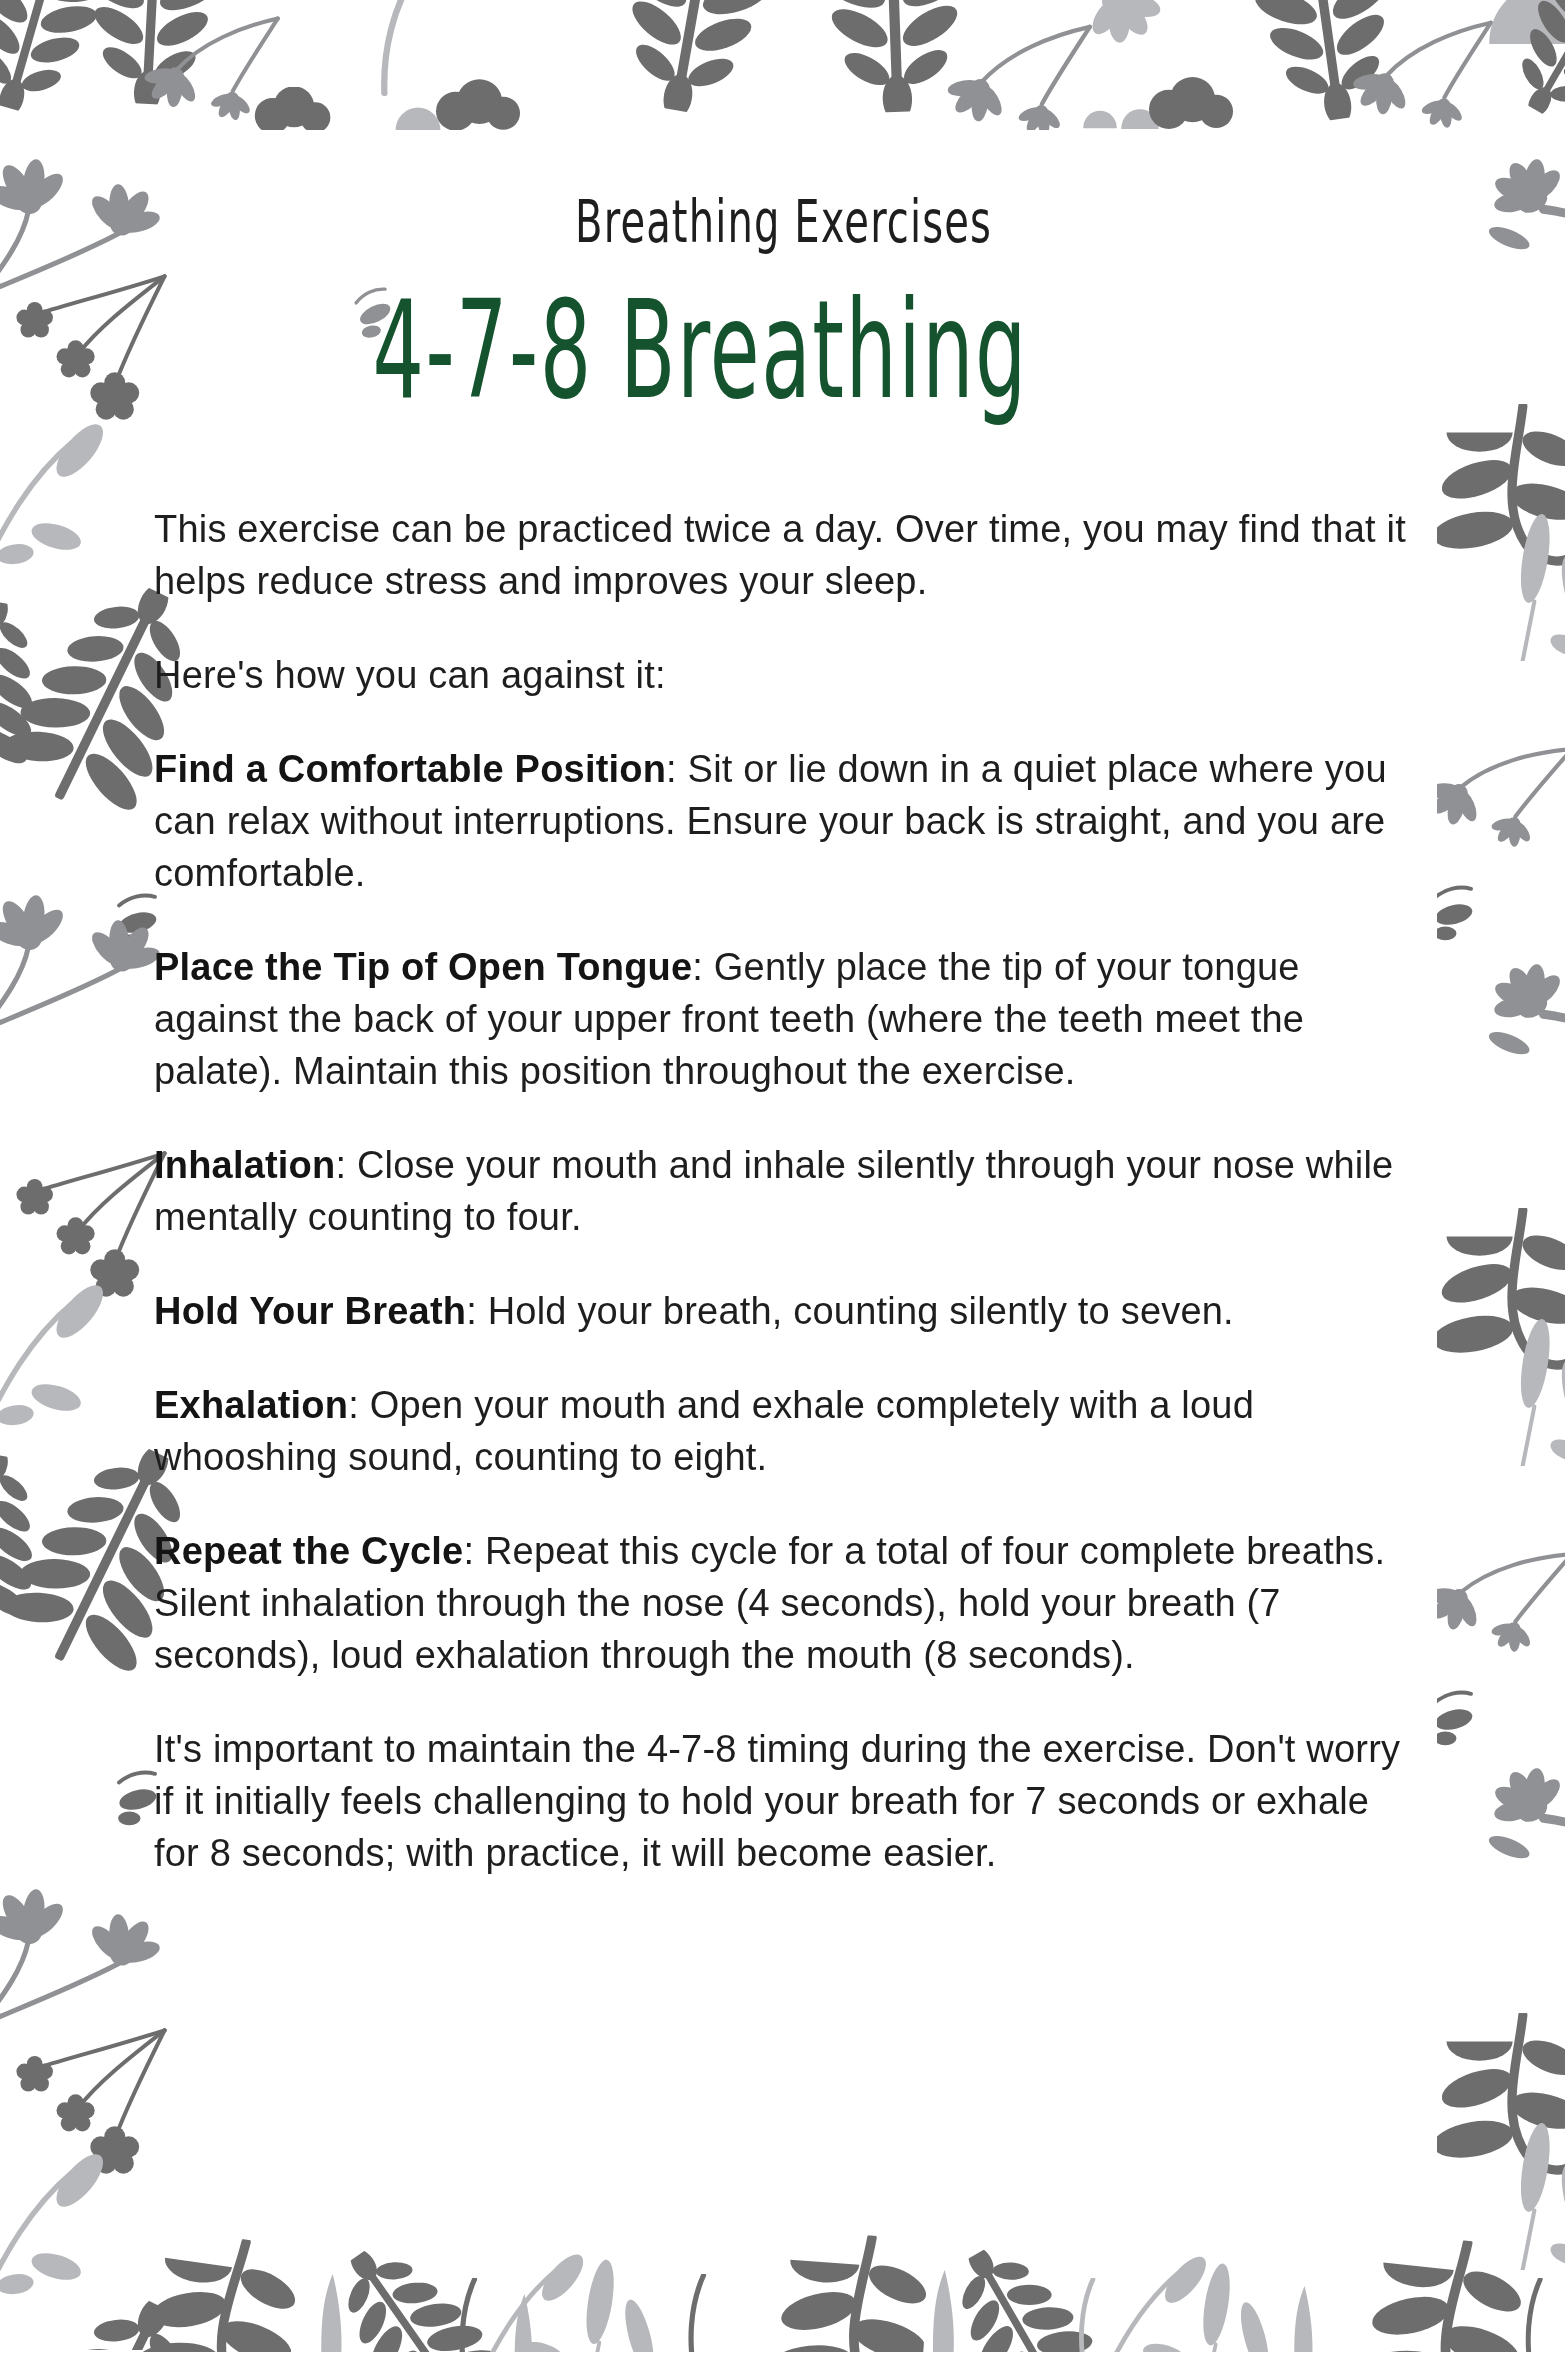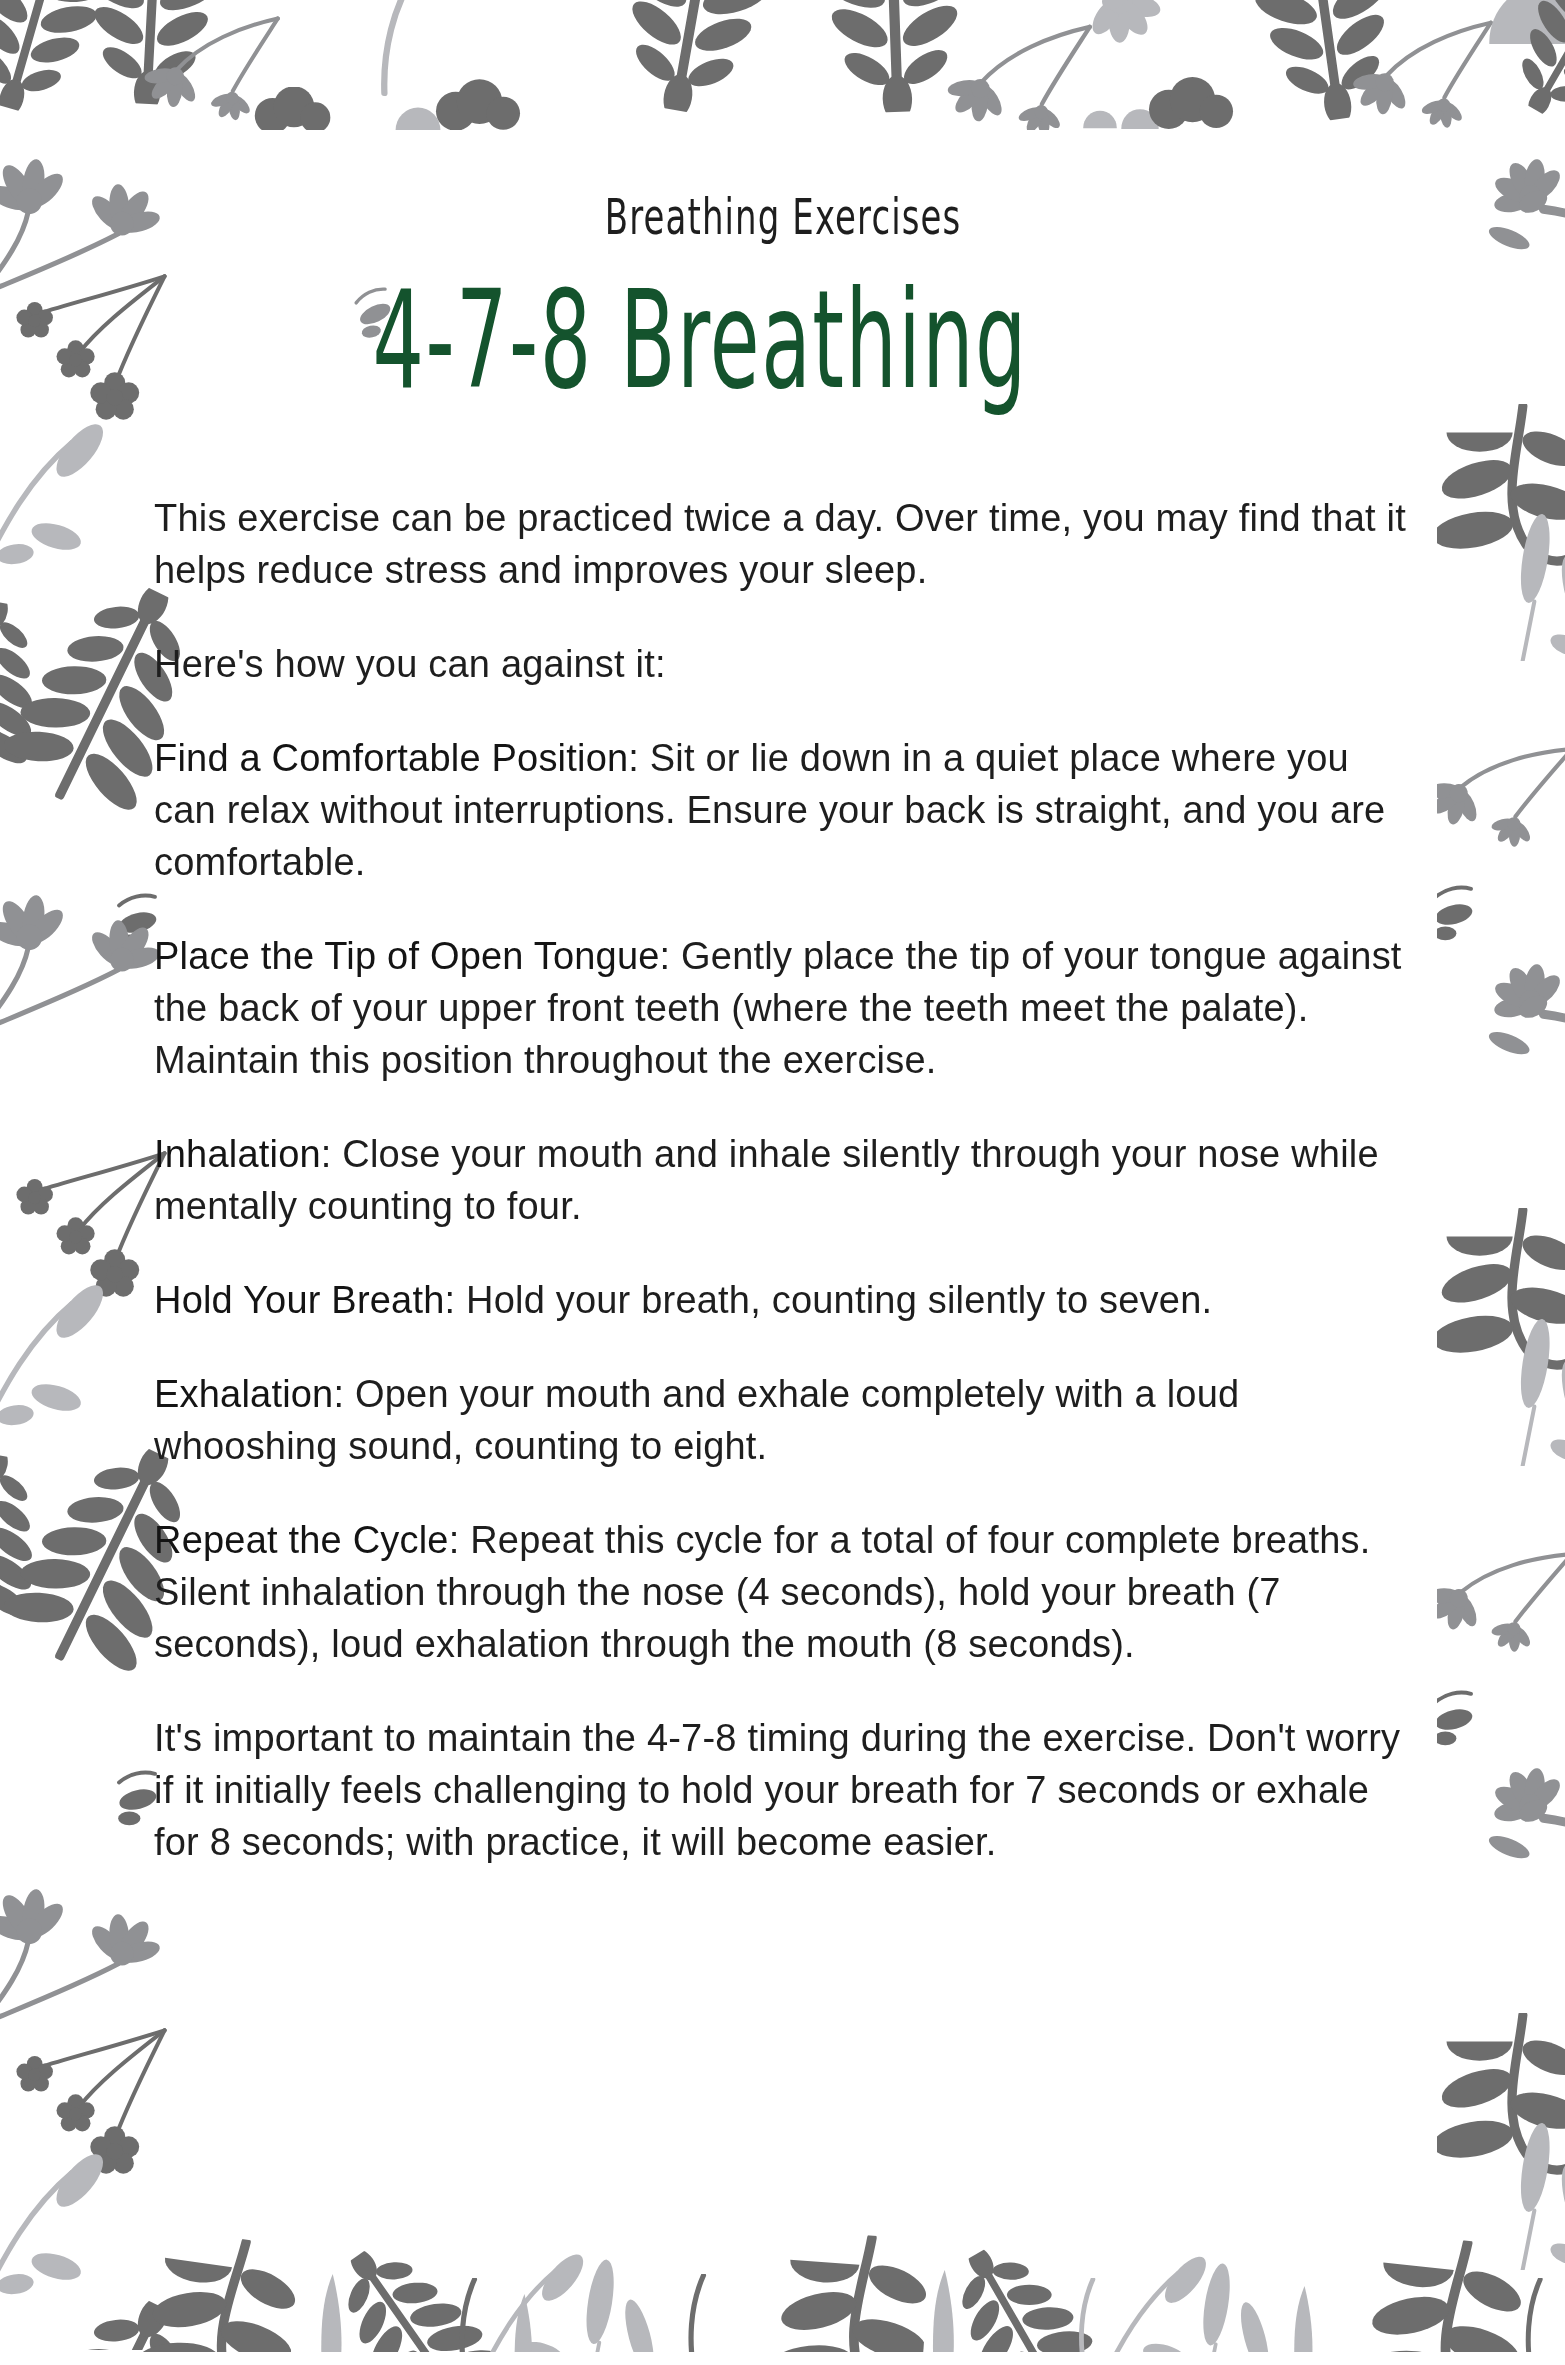--- a/index.html
+++ b/index.html
@@ -22,38 +22,38 @@
   .med    { color: #909194; }
   .light  { color: #b7b8bc; }
   
   .content {
     position: absolute; left: 154px; right: 153px; top: 187px;
     color: #1c1c1c;
   }
   .eyebrow {
     text-align: center;
     font-family: "DejaVu Sans", sans-serif;
-    font-size: 50px; line-height: 1.2; white-space: nowrap;
+    font-size: 59px; line-height: 1.2; white-space: nowrap;
     color: #1e1e1e;
   }
   .eyebrow .squeeze { display: inline-block; transform: scaleX(0.68); letter-spacing: 1.6px; }
   .title {
     text-align: left; margin-top: 17.7px;
     font-family: "DejaVu Sans", sans-serif;
     font-size: 135px; line-height: 1.12; white-space: nowrap;
     color: #14532d;
   }
   .title .squeeze { display: inline-block; transform: scaleX(0.60); letter-spacing: 2.4px; }
   .body-copy { margin-top: 76px; }
   .para {
     margin: 0 0 42px 0;
     font-size: 38px; line-height: 52px; letter-spacing: 0.2px;
     color: #1e1e1e;
   }
-  .para strong { font-weight: 400; color: #141414; }
+  .para strong { font-weight: 700; color: #141414; }
 </style>
 </head>
 <body>
 
 <svg width="0" height="0" style="position:absolute" aria-hidden="true">
   <defs>
     <symbol id="fern" viewBox="0 0 120 170">
       <path d="M60 168 L60 10" fill="none" stroke="currentColor" stroke-width="7" stroke-linecap="round"></path>
       <g fill="currentColor">
         <ellipse cx="60" cy="9" rx="10" ry="16"></ellipse>

